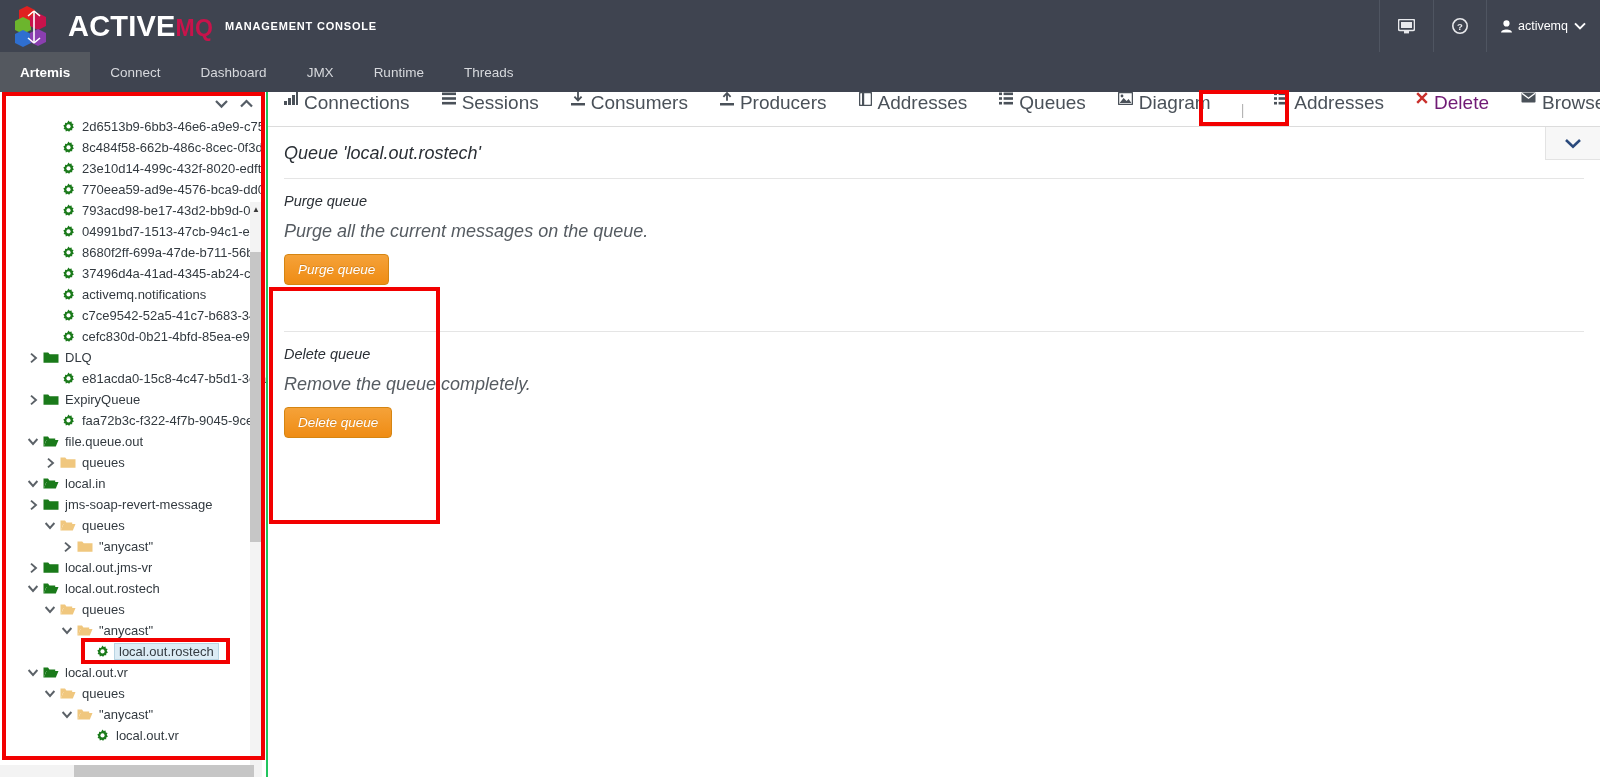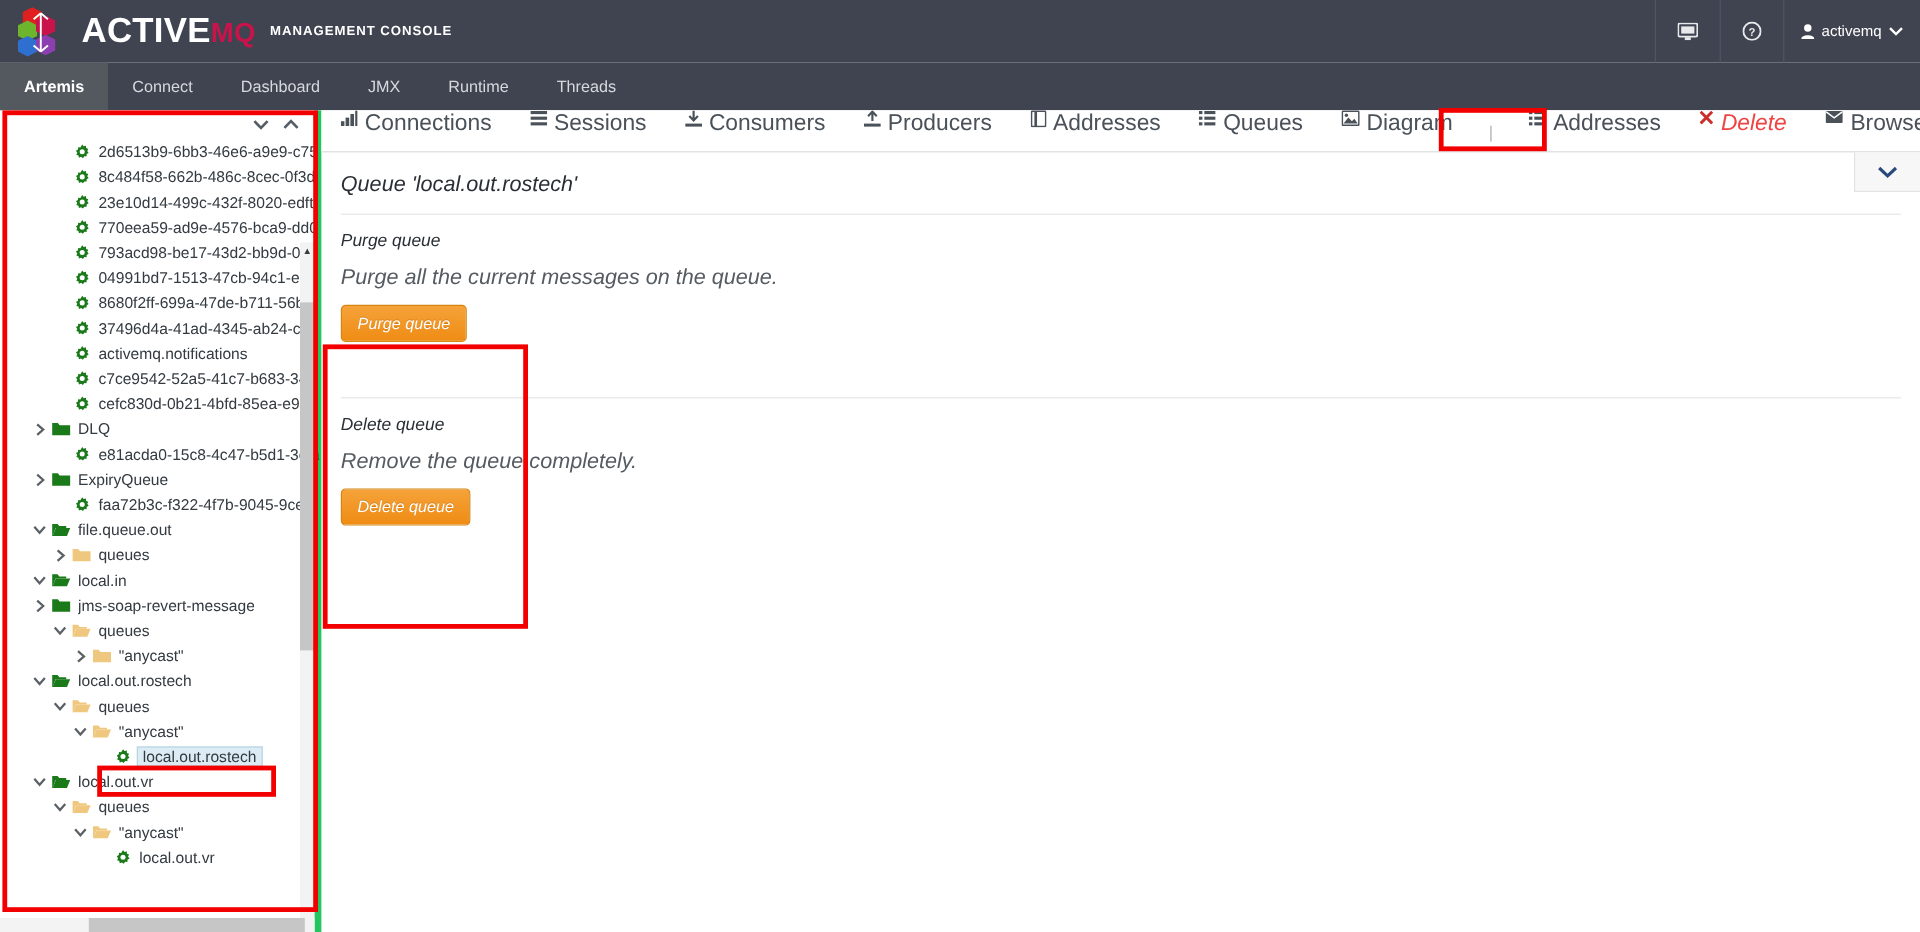--- a/index.html
+++ b/index.html
@@ -52,21 +52,21 @@
     display: flex; align-items: center; padding: 0 20px;
     color: #d7d9dd; font-size: 13.5px; cursor: pointer; height: 40px;
   }
   .mainnav-item.active {
     background: #54585f; color: #ffffff; font-weight: bold;
   }
 
   
   .sidebar {
     position: absolute; top: 92px; left: 0; width: 268px; height: 685px;
-    background: #ffffff; border-right: 6px solid #22c55e; padding-left: 40px;
+    background: #ffffff; border-right: 2px solid #22c55e; padding-left: 40px;
   }
   .sidebar-header {
     height: 24px; display: flex; align-items: center; justify-content: flex-end;
     padding-right: 12px; gap: 10px; background: #ffffff;
   }
   .chev-btn { cursor: pointer; color: #555d66; line-height: 0; }
   .tree-scroll {
     position: absolute; top: 24px; left: 0; width: 268px; height: 645px;
     overflow: hidden;
   }
@@ -119,21 +119,21 @@
     height: 35px; border-bottom: 1px solid #dcdcdc;
     display: flex; align-items: stretch; background: #ffffff;
     position: relative;
   }
   .subnav-item {
     display: flex; align-items: flex-start; gap: 6px;
     padding: 0 16px; font-size: 19px; color: #4a5159; cursor: pointer;
     height: 35px; white-space: nowrap;
   }
   .subnav-item.danger { color: #c9302c; }
-  .subnav-item.danger .snlabel { color: #ef4444; font-style: italic; }
+  .subnav-item.danger .snlabel { color: #701a75; }
   .subnav-sep {
     display: flex; align-items: center; padding: 0 14px;
     color: #b5b5b5; font-size: 14px; height: 35px;
   }
   .subnav-spacer { flex: 1 1 auto; }
   .subnav-icon-btn {
     display: flex; align-items: center; justify-content: center;
     width: 44px; height: 35px; color: #333a40; cursor: pointer;
   }
 
@@ -499,20 +499,33 @@
           </span>
           <span class="ticon">
             <svg width="16" height="13" viewBox="0 0 16 13">
               <path d="M0.5 11.8 L0.5 1.4 L5.2 1.4 L6.7 3.3 L15.5 3.3 L15.5 11.8 Z" fill="#f0c77e"></path>
             </svg>
           </span>
           <span class="tlabel">"anycast"</span>
         </div>
         <div class="tree-row" style="padding-left: 25px;">
           <span class="tw">
+            <svg width="9" height="12" viewBox="0 0 9 12">
+              <path d="M2 1.6 L7 6 L2 10.4" stroke="#5b6167" stroke-width="1.9" fill="none"></path>
+            </svg>
+          </span>
+          <span class="ticon">
+            <svg width="16" height="13" viewBox="0 0 16 13">
+              <path d="M0.5 11.8 L0.5 1.4 L5.2 1.4 L6.7 3.3 L15.5 3.3 L15.5 11.8 Z" fill="#1a7a1a"></path>
+            </svg>
+          </span>
+          <span class="tlabel">local.out.jms-vr</span>
+        </div>
+        <div class="tree-row" style="padding-left: 25px;">
+          <span class="tw">
             <svg width="12" height="9" viewBox="0 0 12 9">
               <path d="M1.6 2 L6 7 L10.4 2" stroke="#5b6167" stroke-width="1.9" fill="none"></path>
             </svg>
           </span>
           <span class="ticon">
             <svg width="16" height="13" viewBox="0 0 16 13">
               <path d="M0.5 11.6 L0.5 1.6 L5 1.6 L6.4 3.4 L12.2 3.4 L12.2 5 L3.3 5 L0.9 11.6 Z" fill="#1a7a1a"></path>
               <path d="M3.5 5 L15.5 5 L12.8 11.6 L0.8 11.6 Z" fill="#1a7a1a"></path>
             </svg>
           </span>

